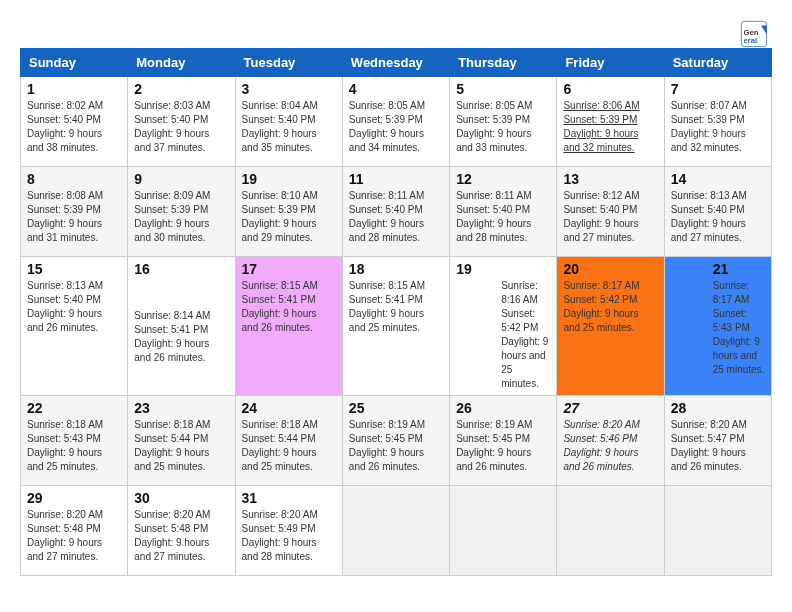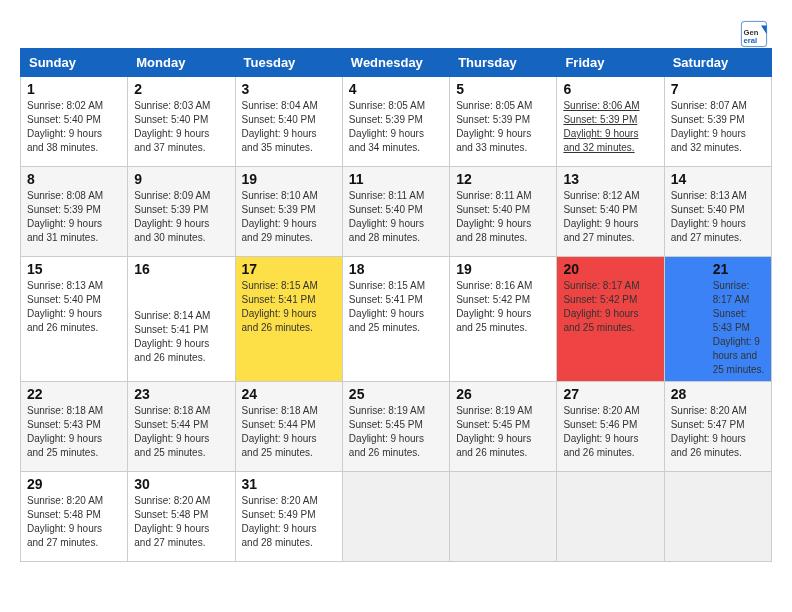--- a/index.html
+++ b/index.html
@@ -214,39 +214,39 @@
           <div class="day-info" style="white-space: pre-line;">Sunrise: 8:13 AM
 Sunset: 5:40 PM
 Daylight: 9 hours and 26 minutes.</div>
         </td>
         <td style="background: rgb(255, 255, 255);">
           <span class="day-num">16</span>
           <div class="day-info" style="white-space: pre-line; margin-top: 32px;">Sunrise: 8:14 AM
 Sunset: 5:41 PM
 Daylight: 9 hours and 26 minutes.</div>
         </td>
-        <td style="background: #fde047;">
+        <td style="background: #f0abfc;">
           <span class="day-num">17</span>
           <div class="day-info" style="white-space: pre-line;">Sunrise: 8:15 AM
 Sunset: 5:41 PM
 Daylight: 9 hours and 26 minutes.</div>
         </td>
         <td style="background: rgb(255, 255, 255);">
           <span class="day-num">18</span>
           <div class="day-info" style="white-space: pre-line;">Sunrise: 8:15 AM
 Sunset: 5:41 PM
 Daylight: 9 hours and 25 minutes.</div>
         </td>
         <td style="background: rgb(255, 255, 255);">
           <span class="day-num">19</span>
-          <div class="day-info" style="white-space: pre-line;">Sunrise: 8:16 AM
+          <div class="day-info" style="white-space: pre-line; margin-left: 45px;">Sunrise: 8:16 AM
 Sunset: 5:42 PM
 Daylight: 9 hours and 25 minutes.</div>
         </td>
-        <td style="background: #ef4444;">
+        <td style="background: #f97316;">
           <span class="day-num">20</span>
           <div class="day-info" style="white-space: pre-line;">Sunrise: 8:17 AM
 Sunset: 5:42 PM
 Daylight: 9 hours and 25 minutes.</div>
         </td>
         <td style="background: #3b82f6; padding-left: 48px;">
           <span class="day-num">21</span>
           <div class="day-info" style="white-space: pre-line;">Sunrise: 8:17 AM
 Sunset: 5:43 PM
 Daylight: 9 hours and 25 minutes.</div>
@@ -276,21 +276,21 @@
           <div class="day-info" style="white-space: pre-line;">Sunrise: 8:19 AM
 Sunset: 5:45 PM
 Daylight: 9 hours and 26 minutes.</div>
         </td>
         <td style="background: rgb(245, 245, 245); margin-left: 32px;">
           <span class="day-num">26</span>
           <div class="day-info" style="white-space: pre-line;">Sunrise: 8:19 AM
 Sunset: 5:45 PM
 Daylight: 9 hours and 26 minutes.</div>
         </td>
-        <td style="background: rgb(245, 245, 245);">
+        <td style="background: rgb(245, 245, 245); font-style: italic;">
           <span class="day-num">27</span>
           <div class="day-info" style="white-space: pre-line;">Sunrise: 8:20 AM
 Sunset: 5:46 PM
 Daylight: 9 hours and 26 minutes.</div>
         </td>
         <td style="background: rgb(245, 245, 245);">
           <span class="day-num">28</span>
           <div class="day-info" style="white-space: pre-line;">Sunrise: 8:20 AM
 Sunset: 5:47 PM
 Daylight: 9 hours and 26 minutes.</div>

